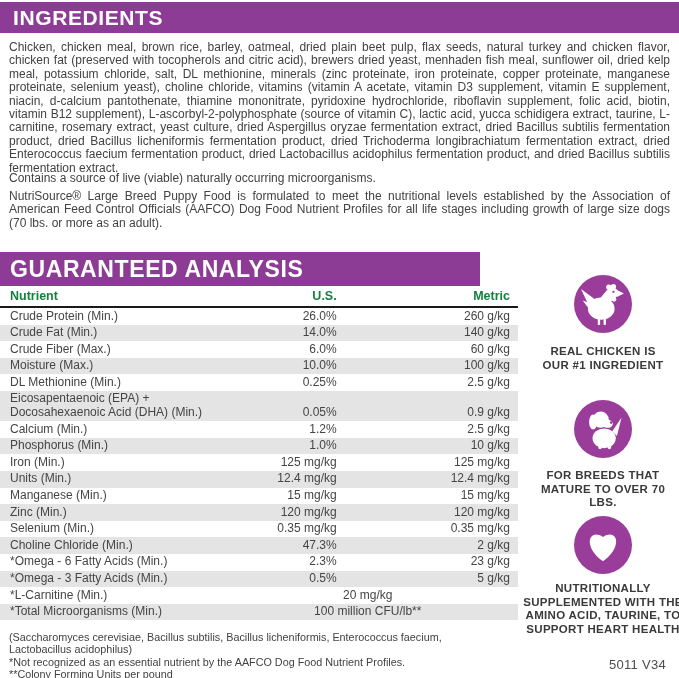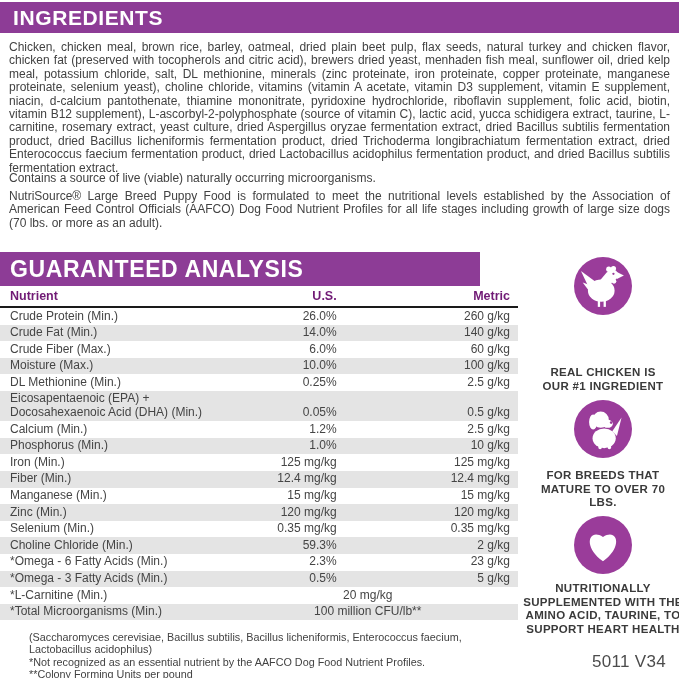--- a/index.html
+++ b/index.html
@@ -15,40 +15,40 @@
   .banner-ingredients .banner-title { font-size:21px; }
   .banner-ga .banner-title { font-size:23px; }
   
   .para { position:absolute; left:9px; width:661px; font-size:12px; line-height:13.4px; color:#424242; }
   .para-ingredients { top:41px; text-align:justify; }
   .para-contains { top:172px; }
   .para-aafco { top:190px; text-align:justify; }
   
   .ga-table-wrap { position:absolute; top:288px; left:0; width:518px; }
   table.ga { border-collapse:collapse; width:518px; font-size:12px; color:#454545; }
-  table.ga thead th { font-size:12.5px; font-weight:bold; color:#701a75; padding:1px 0 3px; border-bottom:2.5px solid #1a1a1a; }
+  table.ga thead th { font-size:12.5px; font-weight:bold; color:#15803d; padding:1px 0 3px; border-bottom:2.5px solid #1a1a1a; }
   table.ga tbody td { padding:1.5px 0; vertical-align:bottom; line-height:13.6px; }
   .c-nutrient { text-align:left; padding-left:10px !important; width:42%; }
   .c-us { text-align:right; width:23%; }
   .c-metric { text-align:right; padding-right:8px !important; width:35%; }
   .c-span { text-align:center; }
   table.ga tbody tr:nth-child(even) { background:#e4e4e4; }
   
   .footnotes { position:absolute; top:632px; left:9px; width:472px; font-size:10.8px; line-height:11.8px; color:#424242; }
-  .footnote { margin-bottom:1px;margin-left:20px; }
+  .footnote { margin-bottom:1px; }
   
   .badge { position:absolute; left:527px; width:152px; display:flex; flex-direction:column; align-items:center; }
-  .badge-1 { top:257px;gap:39px; } .badge-2 { top:400px; } .badge-3 { top:516px; }
+  .badge-1 { top:275px; } .badge-2 { top:400px; } .badge-3 { top:516px; }
   .badge-circle { width:58px; height:58px; }
   .badge-caption { font-size:11.5px; font-weight:bold; letter-spacing:.3px; line-height:13.5px;
                    color:#3a3a3a; text-align:center; }
   .badge-1 .badge-caption { margin-top:12px; width:122px; }
   .badge-2 .badge-caption { margin-top:11px; width:136px; }
   .badge-3 .badge-caption { margin-top:8px;  width:160px; }
-  .sku-code { position:absolute; right:13px; bottom:6px; font-size:17px; color:#4c4c4c; letter-spacing:.3px; }
+  .sku-code { position:absolute; right:13px; bottom:6px; font-size:13px; color:#4c4c4c; letter-spacing:.3px; }
 </style>
 </head>
 <body>
 
 <div class="page">
 
   <div class="banner banner-ingredients">
     <span class="banner-title">INGREDIENTS</span>
   </div>
 
@@ -91,60 +91,60 @@
           <td class="c-metric">100 g/kg</td>
         </tr>
         <tr>
           <td class="c-nutrient">DL Methionine (Min.)</td>
           <td class="c-us">0.25%</td>
           <td class="c-metric">2.5 g/kg</td>
         </tr>
         <tr>
           <td class="c-nutrient">Eicosapentaenoic (EPA) + Docosahexaenoic Acid (DHA) (Min.)</td>
           <td class="c-us">0.05%</td>
-          <td class="c-metric">0.5 g/kg</td>
+          <td class="c-metric">0.9 g/kg</td>
         </tr>
         <tr>
           <td class="c-nutrient">Calcium (Min.)</td>
           <td class="c-us">1.2%</td>
           <td class="c-metric">2.5 g/kg</td>
         </tr>
         <tr>
           <td class="c-nutrient">Phosphorus (Min.)</td>
           <td class="c-us">1.0%</td>
           <td class="c-metric">10 g/kg</td>
         </tr>
         <tr>
           <td class="c-nutrient">Iron (Min.)</td>
           <td class="c-us">125 mg/kg</td>
           <td class="c-metric">125 mg/kg</td>
         </tr>
         <tr>
-          <td class="c-nutrient">Fiber (Min.)</td>
+          <td class="c-nutrient">Units (Min.)</td>
           <td class="c-us">12.4 mg/kg</td>
           <td class="c-metric">12.4 mg/kg</td>
         </tr>
         <tr>
           <td class="c-nutrient">Manganese (Min.)</td>
           <td class="c-us">15 mg/kg</td>
           <td class="c-metric">15 mg/kg</td>
         </tr>
         <tr>
           <td class="c-nutrient">Zinc (Min.)</td>
           <td class="c-us">120 mg/kg</td>
           <td class="c-metric">120 mg/kg</td>
         </tr>
         <tr>
           <td class="c-nutrient">Selenium (Min.)</td>
           <td class="c-us">0.35 mg/kg</td>
           <td class="c-metric">0.35 mg/kg</td>
         </tr>
         <tr>
           <td class="c-nutrient">Choline Chloride (Min.)</td>
-          <td class="c-us">59.3%</td>
+          <td class="c-us">47.3%</td>
           <td class="c-metric">2 g/kg</td>
         </tr>
         <tr>
           <td class="c-nutrient">*Omega - 6 Fatty Acids (Min.)</td>
           <td class="c-us">2.3%</td>
           <td class="c-metric">23 g/kg</td>
         </tr>
         <tr>
           <td class="c-nutrient">*Omega - 3 Fatty Acids (Min.)</td>
           <td class="c-us">0.5%</td>

